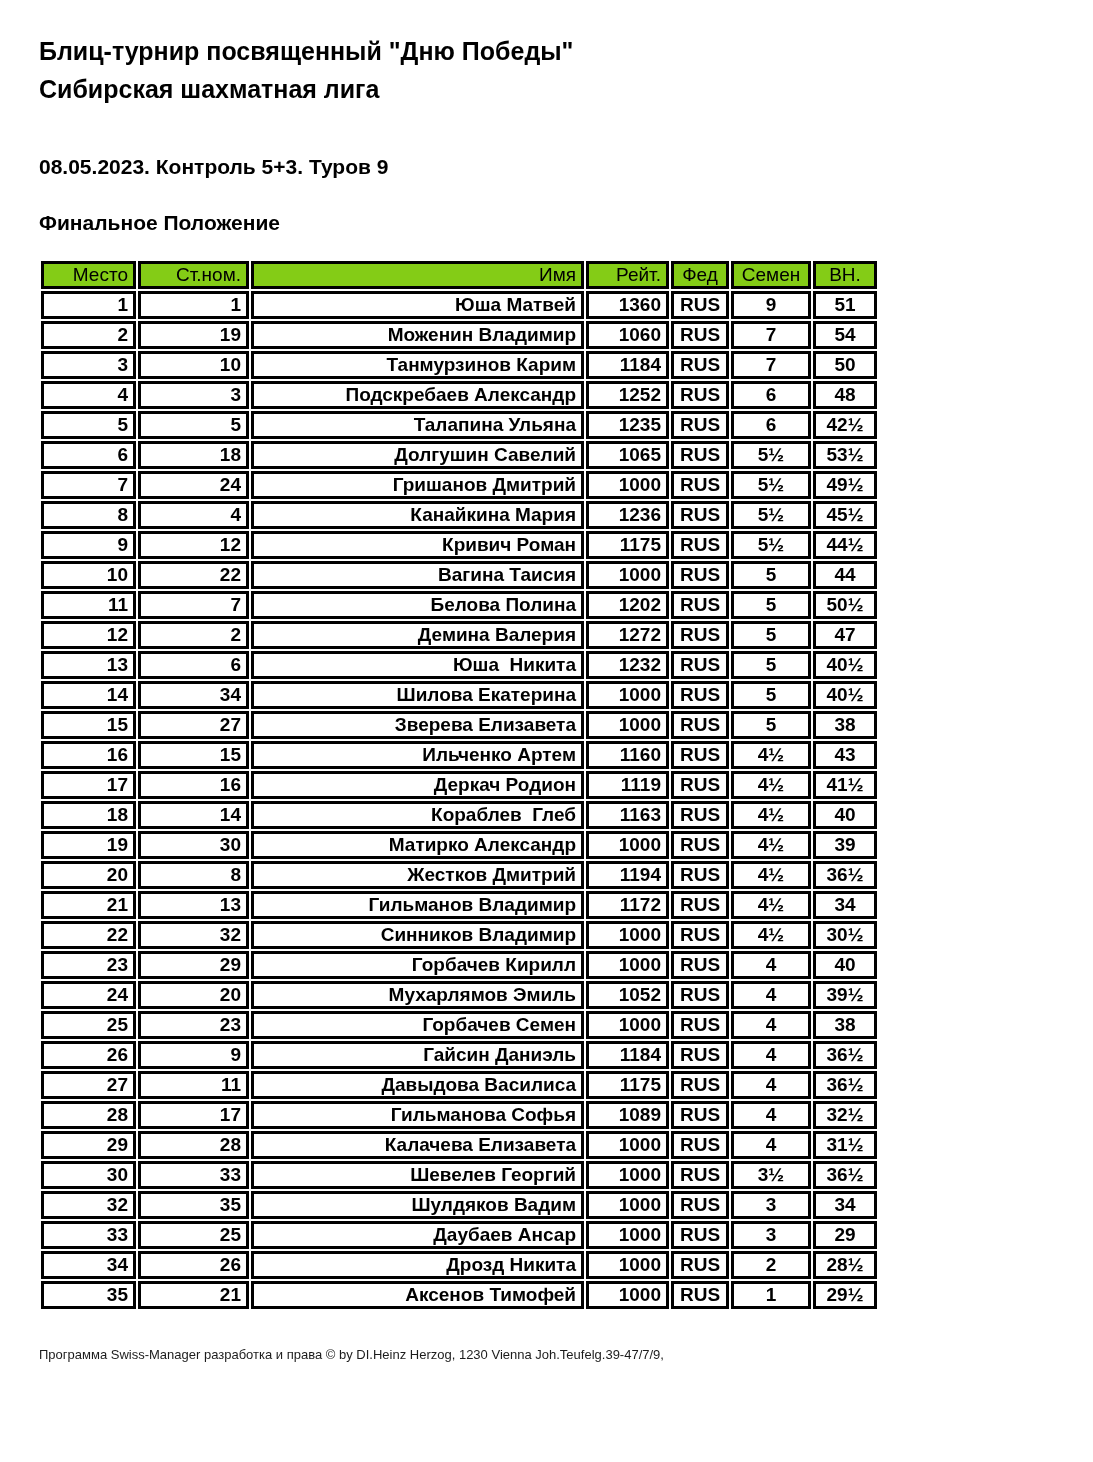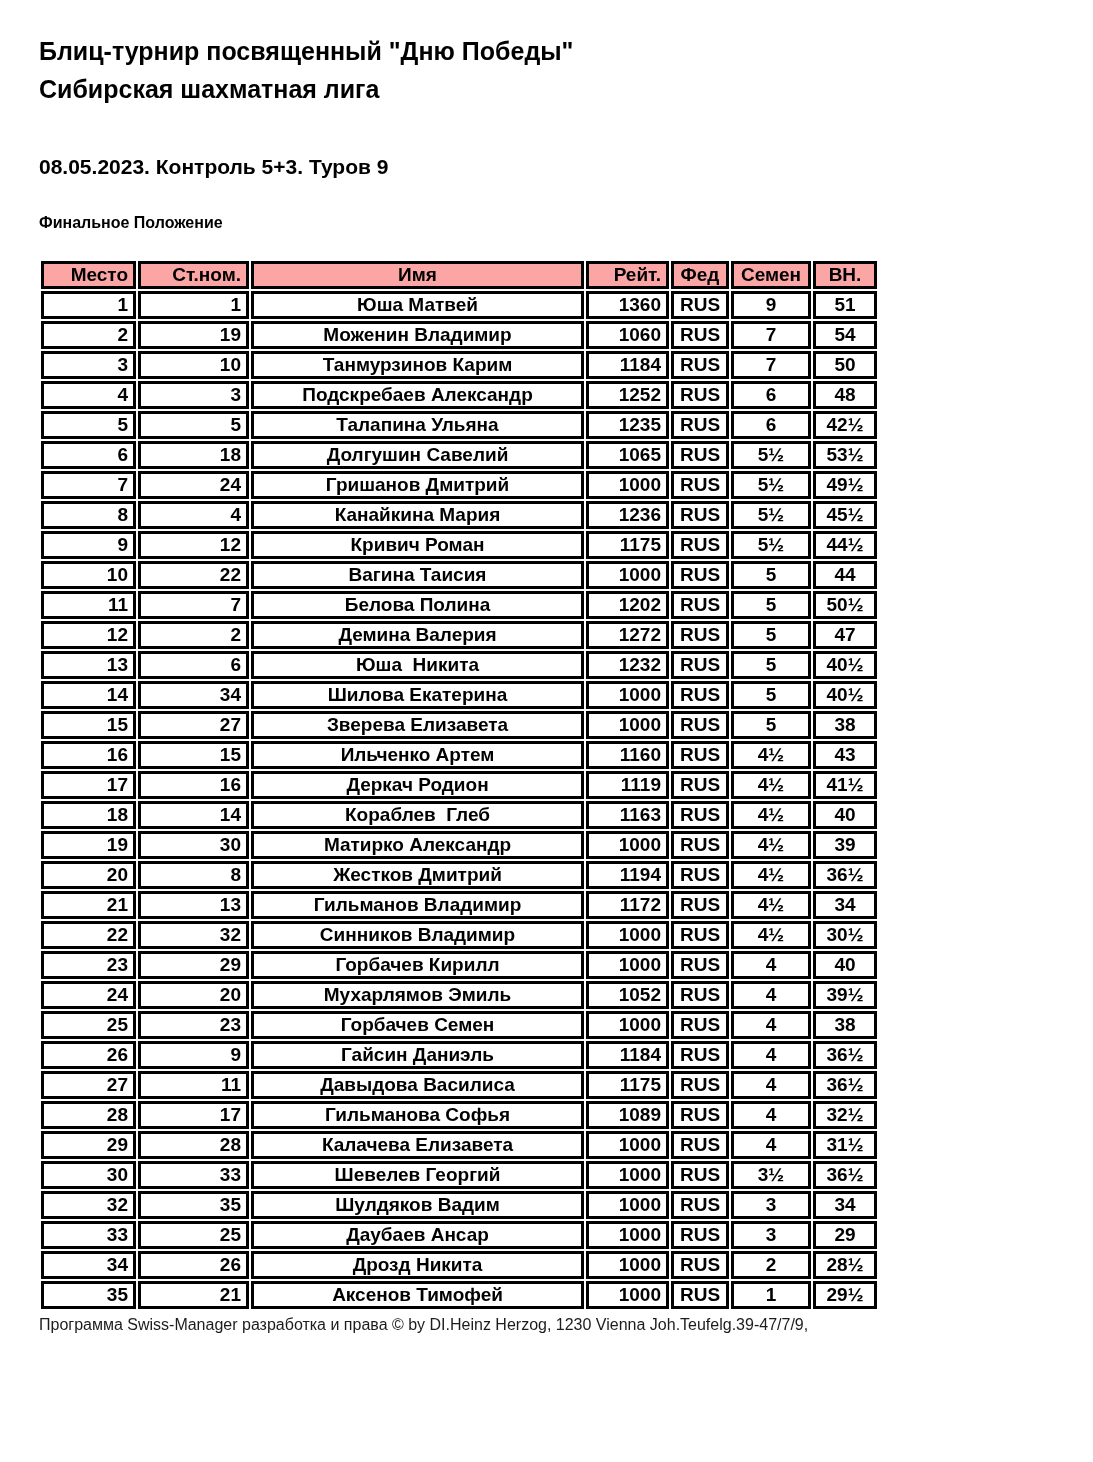--- a/index.html
+++ b/index.html
@@ -27,21 +27,21 @@
     letter-spacing: 0px;
   }
   .event-info {
     margin-top: 46px;
     font-size: 21px;
     font-weight: bold;
     line-height: 26px;
   }
   .section-title {
     margin-top: 31px;
-    font-size: 16px;
+    font-size: 21px;
     font-weight: bold;
     line-height: 24px;
   }
   table.standings {
     margin-top: 24px;
     border-collapse: separate;
     border-spacing: 2px;
     table-layout: fixed;
     width: 840px;
     font-size: 19px;
@@ -52,28 +52,29 @@
     box-sizing: border-box;
     border: 3px solid #000000;
     height: 28px;
     padding: 0 5px;
     overflow: hidden;
     white-space: pre;
     background: #ffffff;
     line-height: 22px;
   }
   table.standings th {
-    background: #fca5a5;
-    font-weight: bold;
-  }
-  .al-left   { text-align: center; }
+    background: #84cc16;
+    font-weight: normal;
+  }
+  .al-left   { text-align: right; }
   .al-right  { text-align: right; }
   .al-center { text-align: center; }
   .footer {
-    font-size: 16px;
+    margin-top: 30px;
+    font-size: 13px;
     font-weight: normal;
     line-height: 28px;
     color: #1c1c1c;
   }
 </style>
 </head>
 <body>
 
 <div class="page">
 

